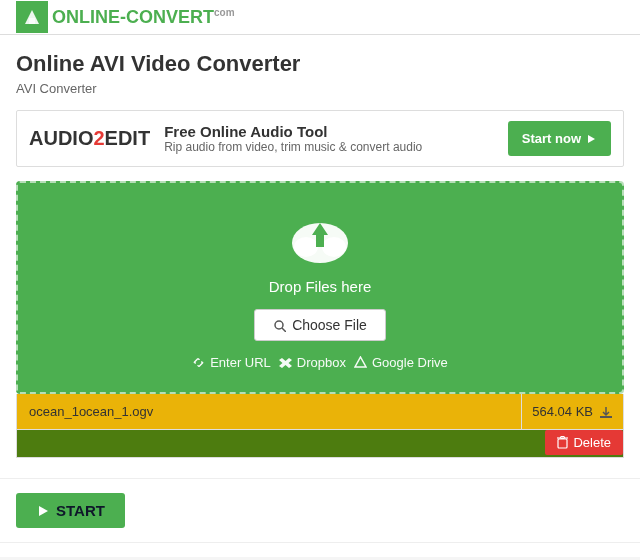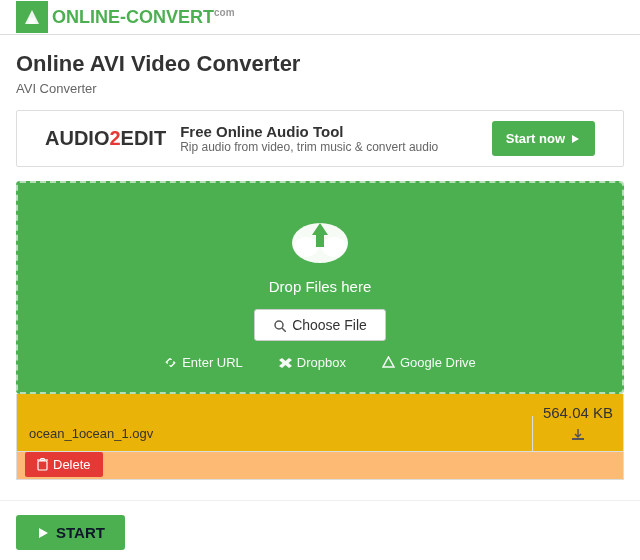--- a/index.html
+++ b/index.html
@@ -76,21 +76,21 @@
       color: #666;
       margin-bottom: 14px;
     }
 
     
     .ad-banner {
       border: 1px solid #ddd;
       background: #fff;
       display: flex;
       align-items: center;
-      padding: 10px 28px;
+      padding: 10px 12px;
       margin-bottom: 14px;
       border-radius: 2px;
     }
     .ad-logo {
       font-size: 20px;
       font-weight: bold;
       color: #333;
       margin-right: 14px;
       white-space: nowrap;
     }
@@ -139,21 +139,21 @@
       font-size: 14px;
       cursor: pointer;
       border-radius: 3px;
       display: flex;
       align-items: center;
       gap: 6px;
       margin-bottom: 14px;
     }
     .source-options {
       display: flex;
-      gap: 36px;
+      gap: 8px;
       color: #fff;
       font-size: 13px;
     }
     .source-opt {
       display: flex;
       align-items: center;
       gap: 5px;
       cursor: pointer;
       opacity: 0.95;
     }
@@ -168,30 +168,30 @@
     }
     .file-name {
       flex: 1;
       padding: 10px 12px;
       font-size: 13px;
       color: #333;
       border-right: 1px solid #ddd;
     }
     .file-size {
       padding: 10px 10px;
-      font-size: 15px;
+      font-size: 13px;
       color: #333;
       display: flex;
       align-items: center;
       gap: 6px;
-      flex-direction: column;
     }
     .delete-row {
       display: flex;
-      background: #fdba74;
+      justify-content: flex-end;
+      background: #4d7c0f;
       padding: 0 0 2px 8px;
       border: 1px solid #ddd;
       border-top: none;
     }
     .delete-btn {
       background: #e53935;
       color: #fff;
       border: none;
       padding: 5px 12px;
       font-size: 13px;

